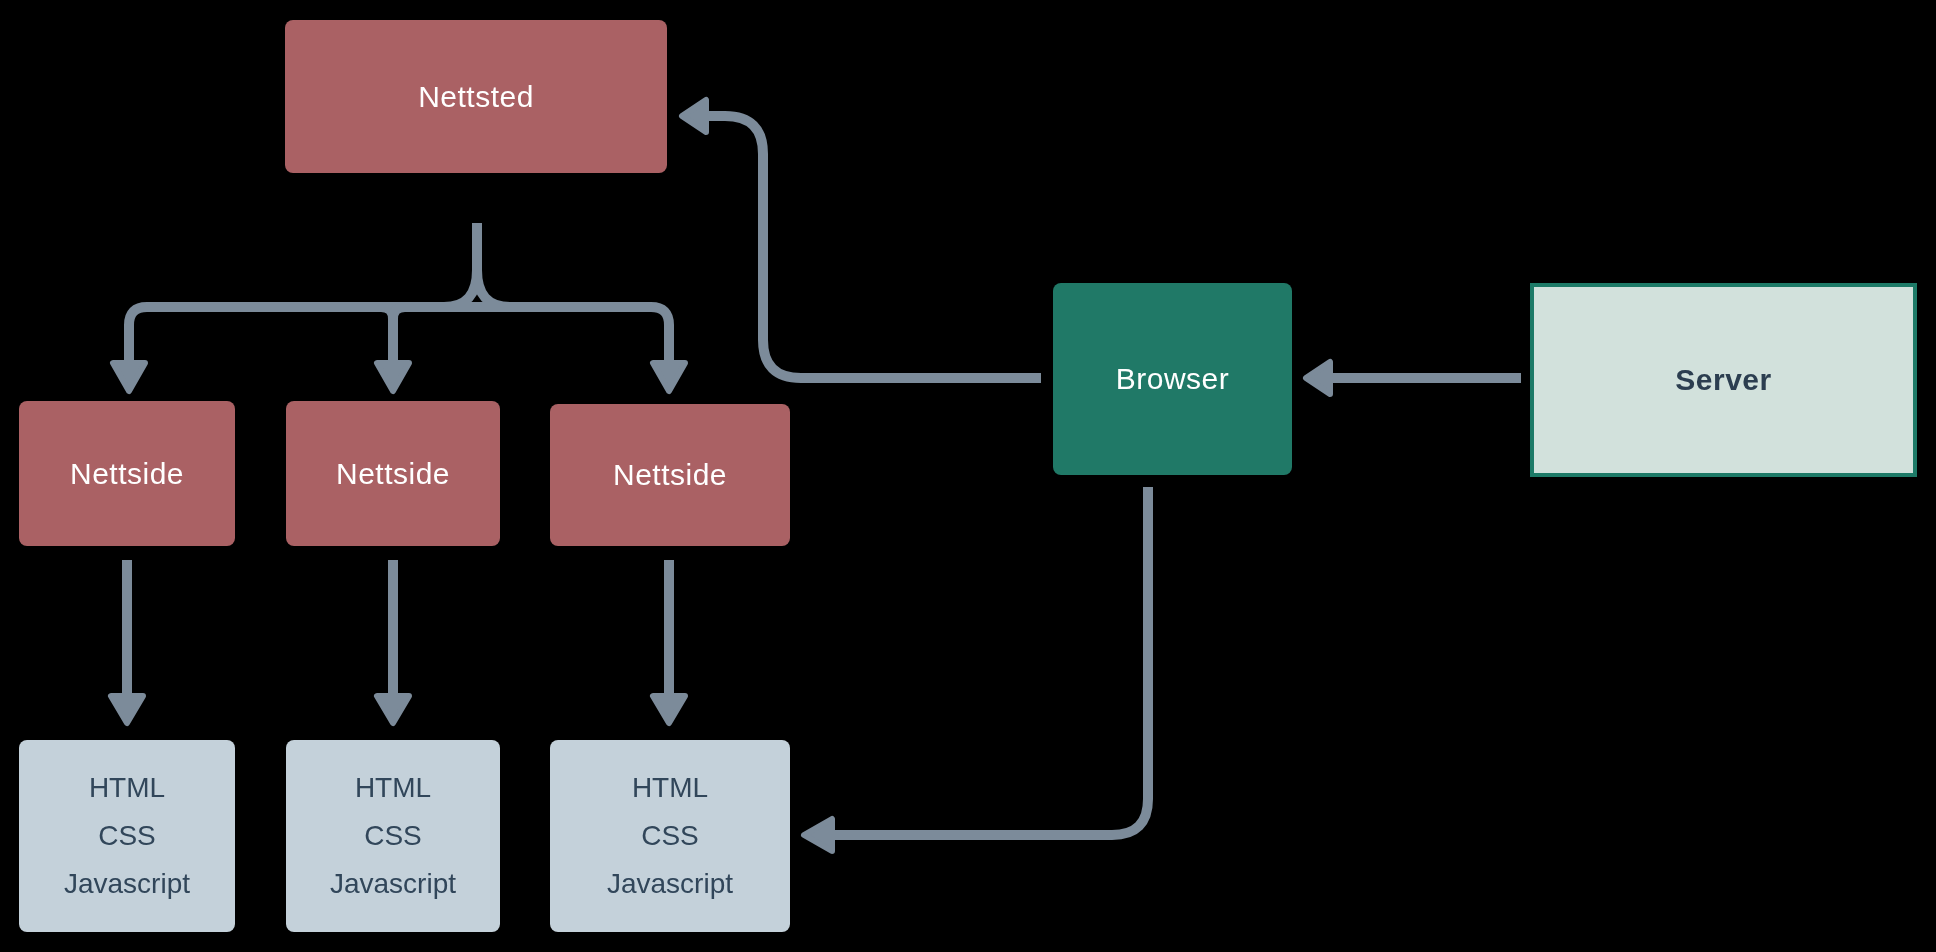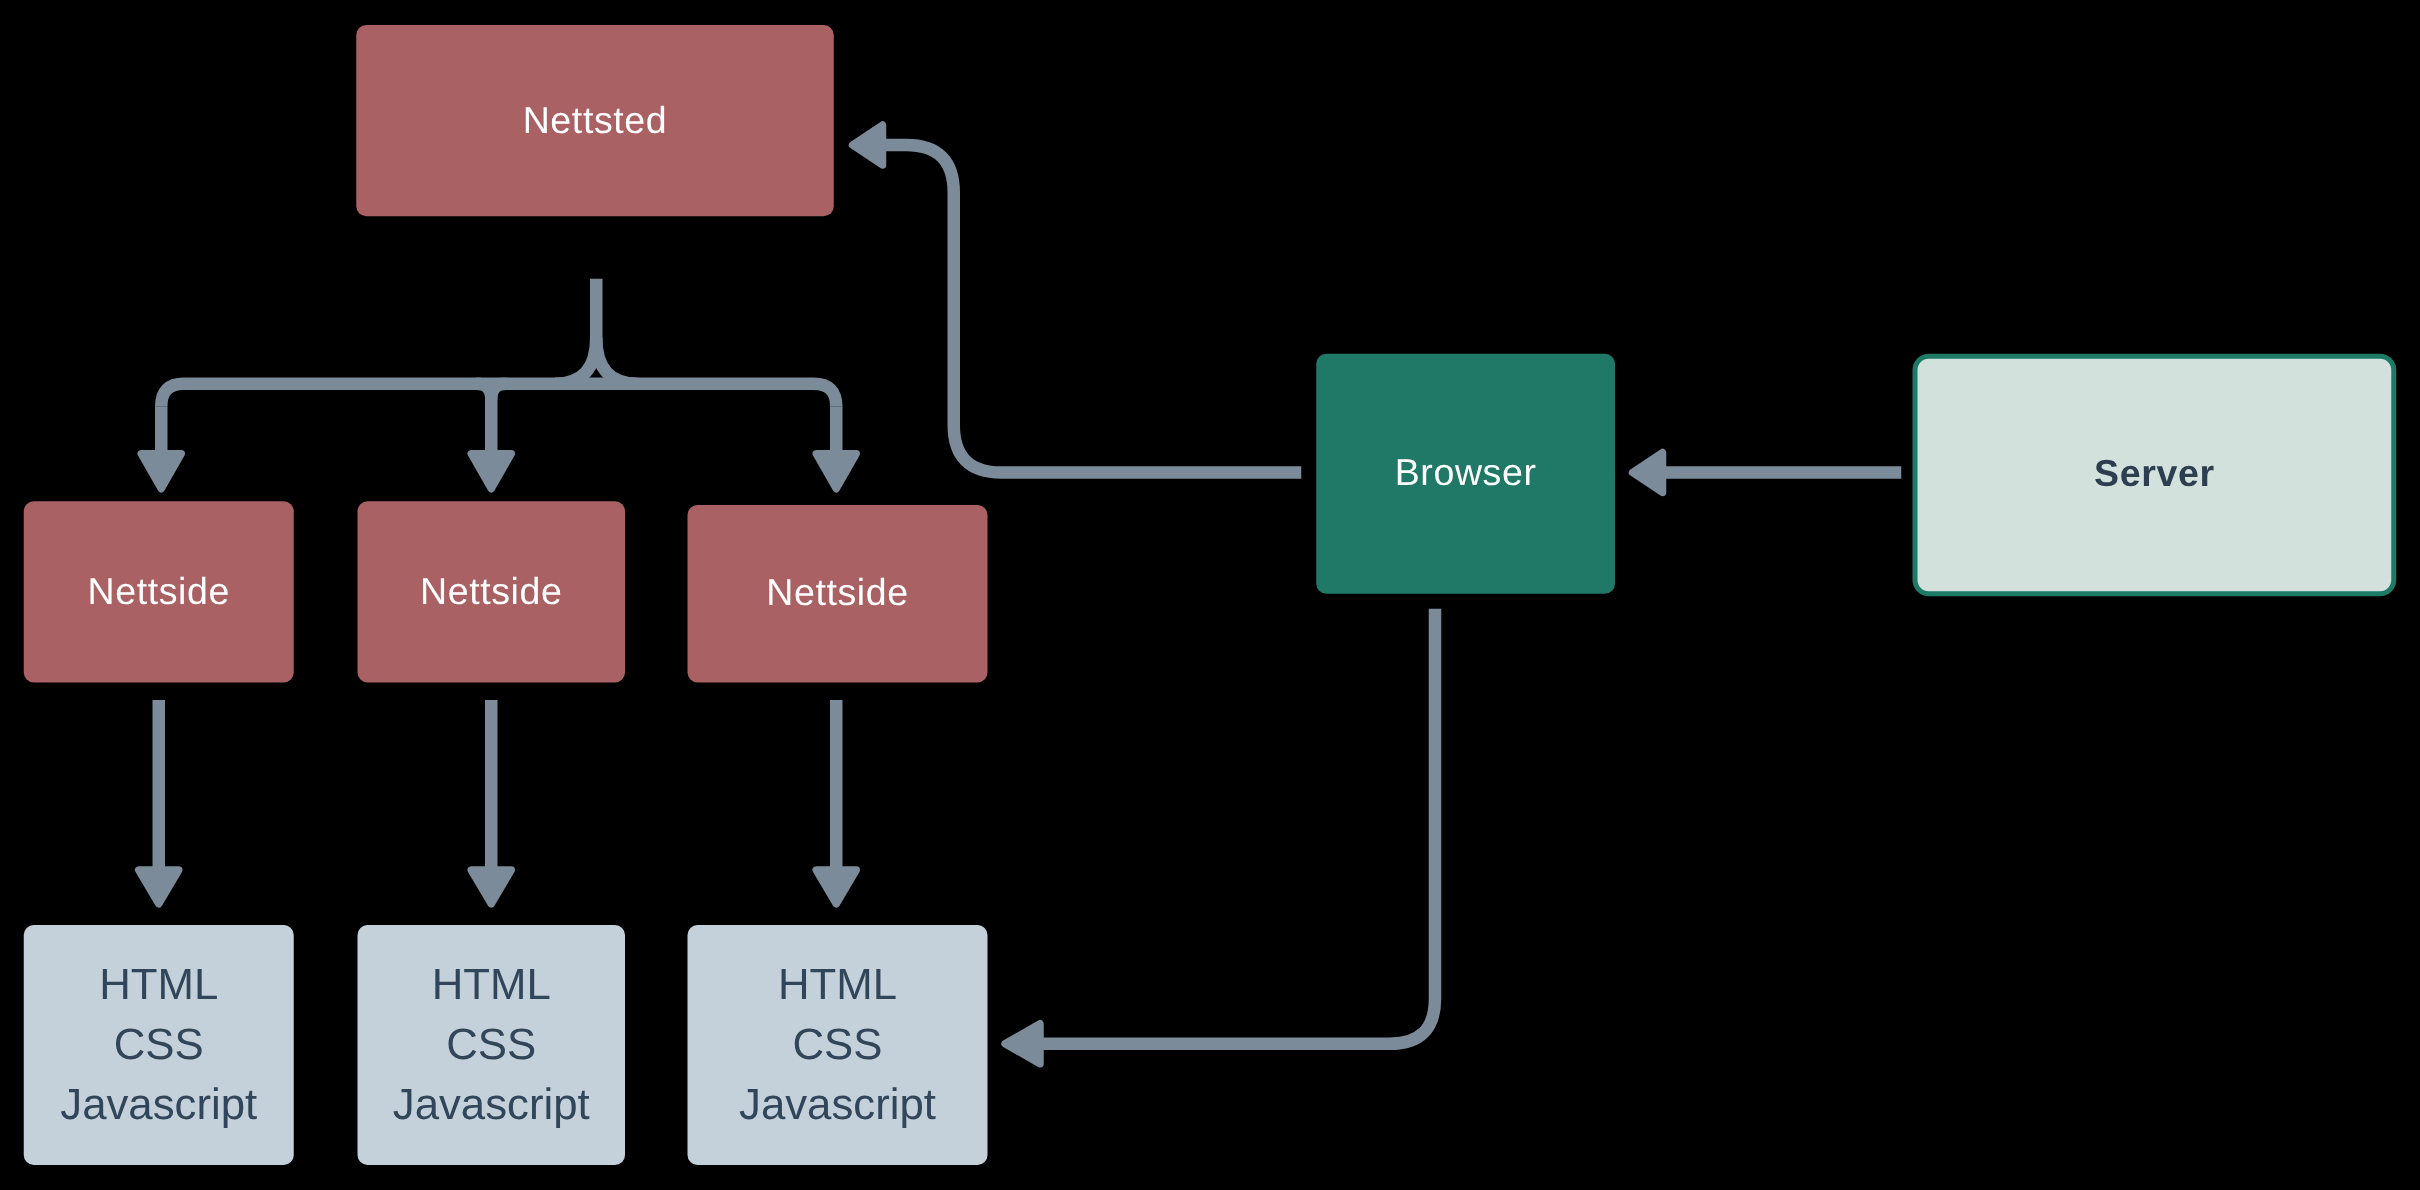--- a/index.html
+++ b/index.html
@@ -32,35 +32,35 @@
   .node .label {
     font-size: 30px;
     letter-spacing: 0.5px;
     text-align: center;
   }
   .assets {
     flex-direction: column;
   }
   .assets .line {
     display: block;
-    font-size: 35px;
+    font-size: 28px;
     line-height: 48px;
     text-align: center;
   }
   
   #nettsted   { left: 285px;  top: 20px;  width: 382px; height: 153px; }
   #nettside-1 { left: 19px;   top: 401px; width: 216px; height: 145px; }
   #nettside-2 { left: 286px;  top: 401px; width: 214px; height: 145px; }
   #nettside-3 { left: 550px;  top: 404px; width: 240px; height: 142px; }
   #assets-1   { left: 19px;   top: 740px; width: 216px; height: 192px; }
   #assets-2   { left: 286px;  top: 740px; width: 214px; height: 192px; }
   #assets-3   { left: 550px;  top: 740px; width: 240px; height: 192px; }
   #browser    { left: 1053px; top: 283px; width: 239px; height: 192px; }
   #server     { left: 1530px; top: 283px; width: 387px; height: 194px;
-                border-style: solid; border-width: 4px; border-radius: 13px; }
+                border-style: solid; border-width: 4px; border-radius: 0; }
   #server .label { font-weight: 700; }
   .edge {
     fill: none;
     stroke: currentColor;
     stroke-width: 10;
     stroke-linecap: butt;
   }
   .arrowhead {
     fill: currentColor;
     stroke: currentColor;

